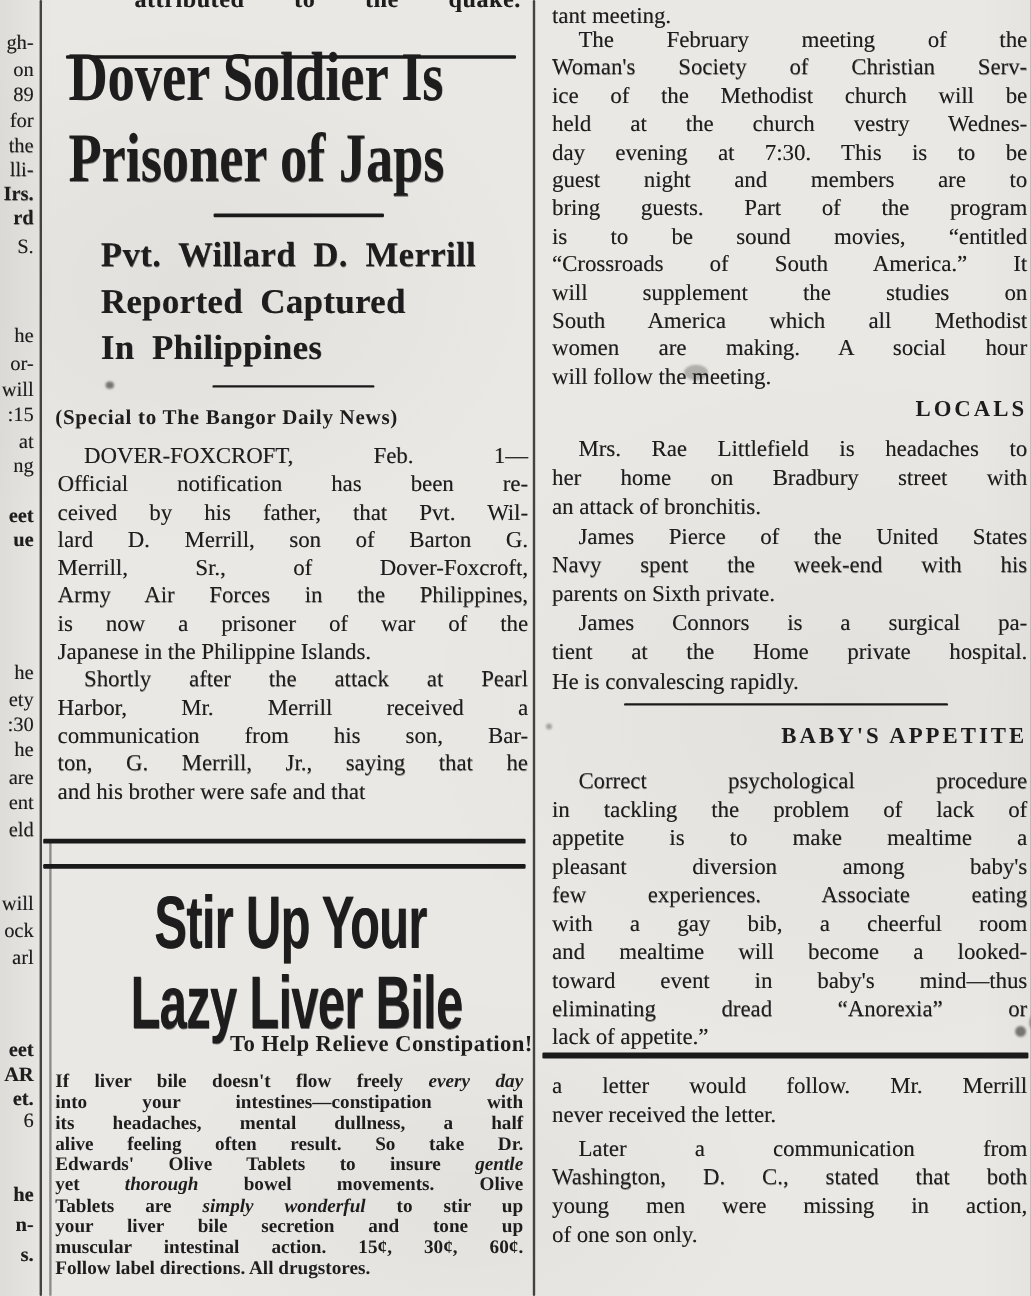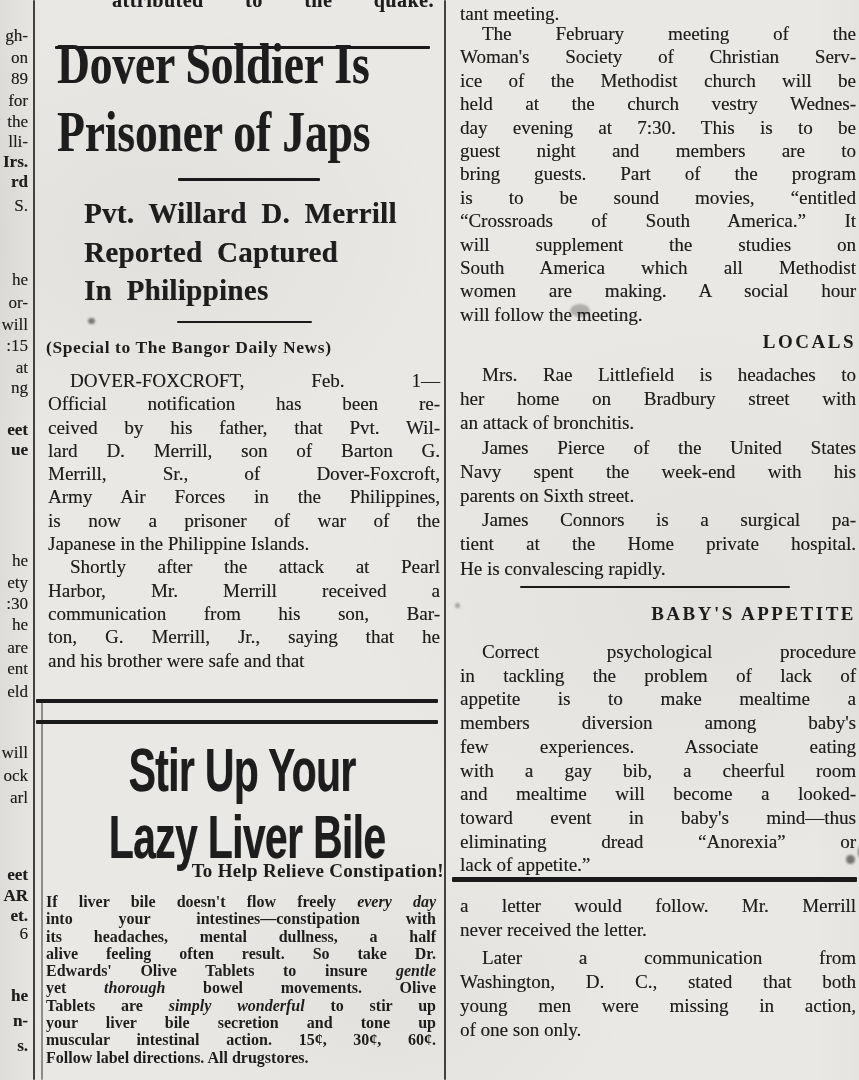--- a/index.html
+++ b/index.html
@@ -199,38 +199,38 @@
 
   <div class="abs rcol body-text" id="rlocals">
       <div>
         <div class="tline indent">Mrs. Rae Littlefield is headaches to</div>
         <div class="tline">her home on Bradbury street with</div>
         <div class="tline lastline">an attack of bronchitis.</div>
       </div>
       <div>
         <div class="tline indent">James Pierce of the United States</div>
         <div class="tline">Navy spent the week-end with his</div>
-        <div class="tline lastline">parents on Sixth street.</div>
+        <div class="tline lastline">parents on Sixth private.</div>
       </div>
       <div>
         <div class="tline indent">James Connors is a surgical pa-</div>
         <div class="tline">tient at the Home private hospital.</div>
         <div class="tline lastline">He is convalescing rapidly.</div>
       </div>
     </div>
 
   <div class="hrule" style="left:520px; top:586px; width:270px; height:2px;"></div>
 
   <div class="abs rcol" id="rbaby-h">BABY'S APPETITE</div>
 
   <div class="abs rcol body-text" id="rbaby">
       <div class="tline indent">Correct psychological procedure</div>
       <div class="tline">in tackling the problem of lack of</div>
       <div class="tline">appetite is to make mealtime a</div>
-      <div class="tline">members diversion among baby's</div>
+      <div class="tline">pleasant diversion among baby's</div>
       <div class="tline">few experiences.  Associate eating</div>
       <div class="tline">with a gay bib, a cheerful room</div>
       <div class="tline">and mealtime will become a looked-</div>
       <div class="tline">toward event in baby's mind—thus</div>
       <div class="tline">eliminating dread “Anorexia” or</div>
       <div class="tline lastline">lack of appetite.”</div>
     </div>
 
   <div class="hrule" style="left:452px; top:877px; width:405px; height:5px;"></div>
 

